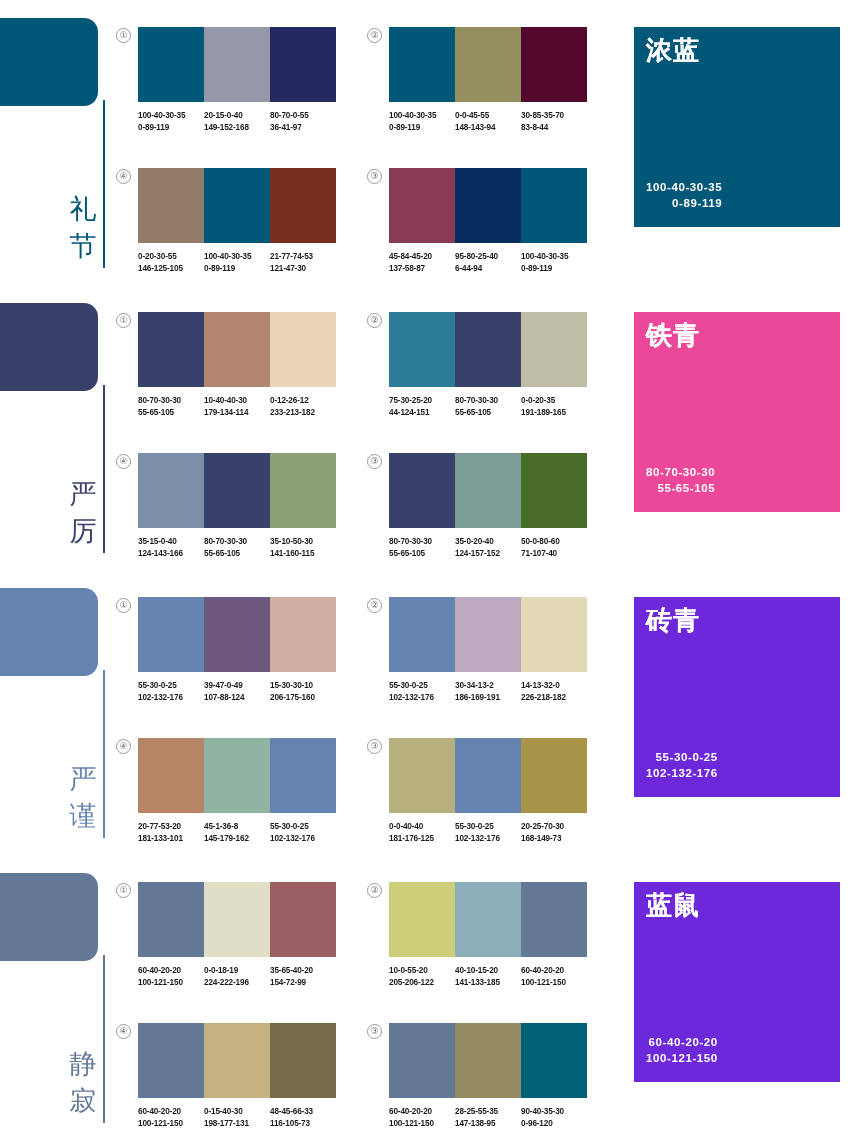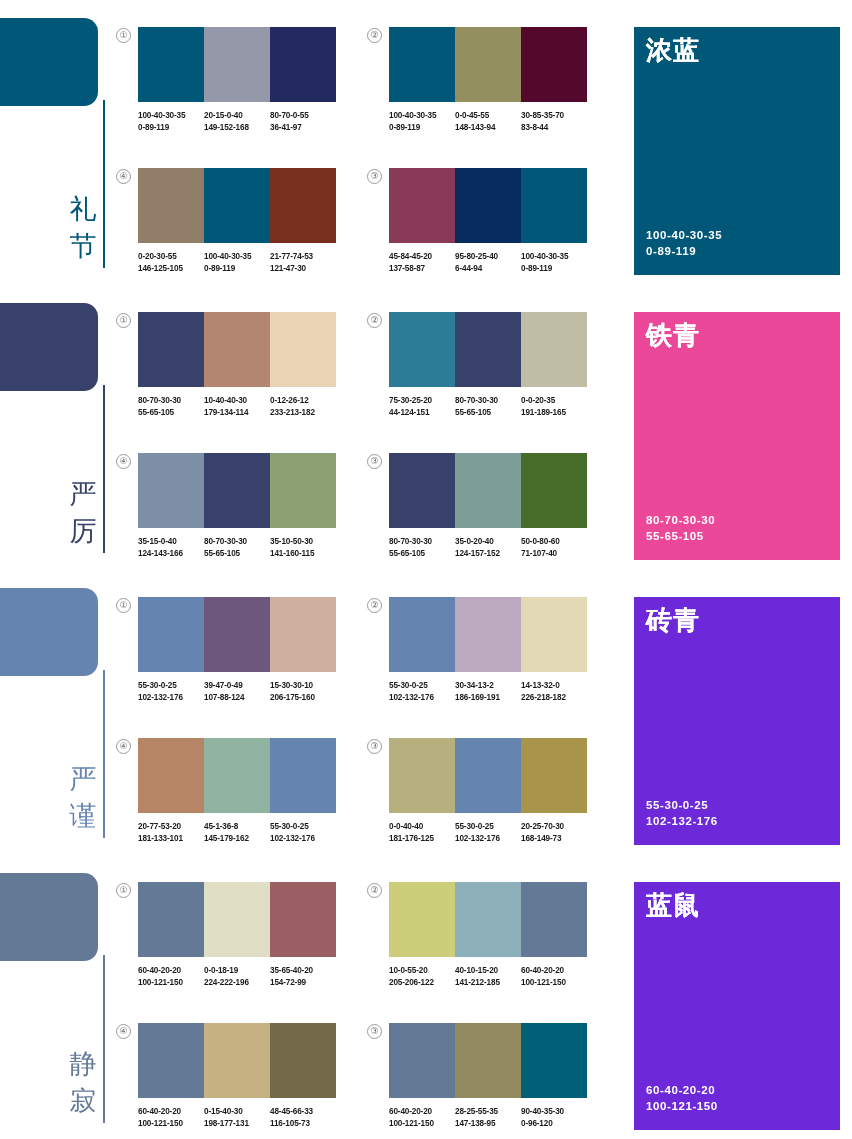--- a/index.html
+++ b/index.html
@@ -70,21 +70,21 @@
     letter-spacing:-0.15px;
     padding-right:3px;
     box-sizing:border-box;
     white-space:nowrap;
   }
   .codes .col b{display:block;font-weight:bold;}
 
   
   .feature{
     position:absolute;left:634px;top:27px;
-    width:206px;height:248px;
+    width:206px;height:200px;text-align:right;
   }
   .feature .fname{
     position:absolute;left:12px;top:8px;
     color:#ffffff;
     font-size:26px;
     font-weight:bold;
     line-height:30px;
     letter-spacing:1px;
     font-family:"DejaVu Sans","Liberation Sans",sans-serif;
     text-shadow:0 0 0 #fff;
@@ -448,21 +448,21 @@
           <div class="sw" style="background: rgb(141, 175, 185);"></div>
           <div class="sw" style="background: rgb(100, 121, 150);"></div>
         </div>
         <div class="codes">
           <div class="col">
             <b>10-0-55-20</b>
             <b>205-206-122</b>
           </div>
           <div class="col">
             <b>40-10-15-20</b>
-            <b>141-212-185</b>
+            <b>141-133-185</b>
           </div>
           <div class="col">
             <b>60-40-20-20</b>
             <b>100-121-150</b>
           </div>
         </div>
       </div>
       <div class="group g4">
         <div class="num">④</div>
         <div class="swatches">

